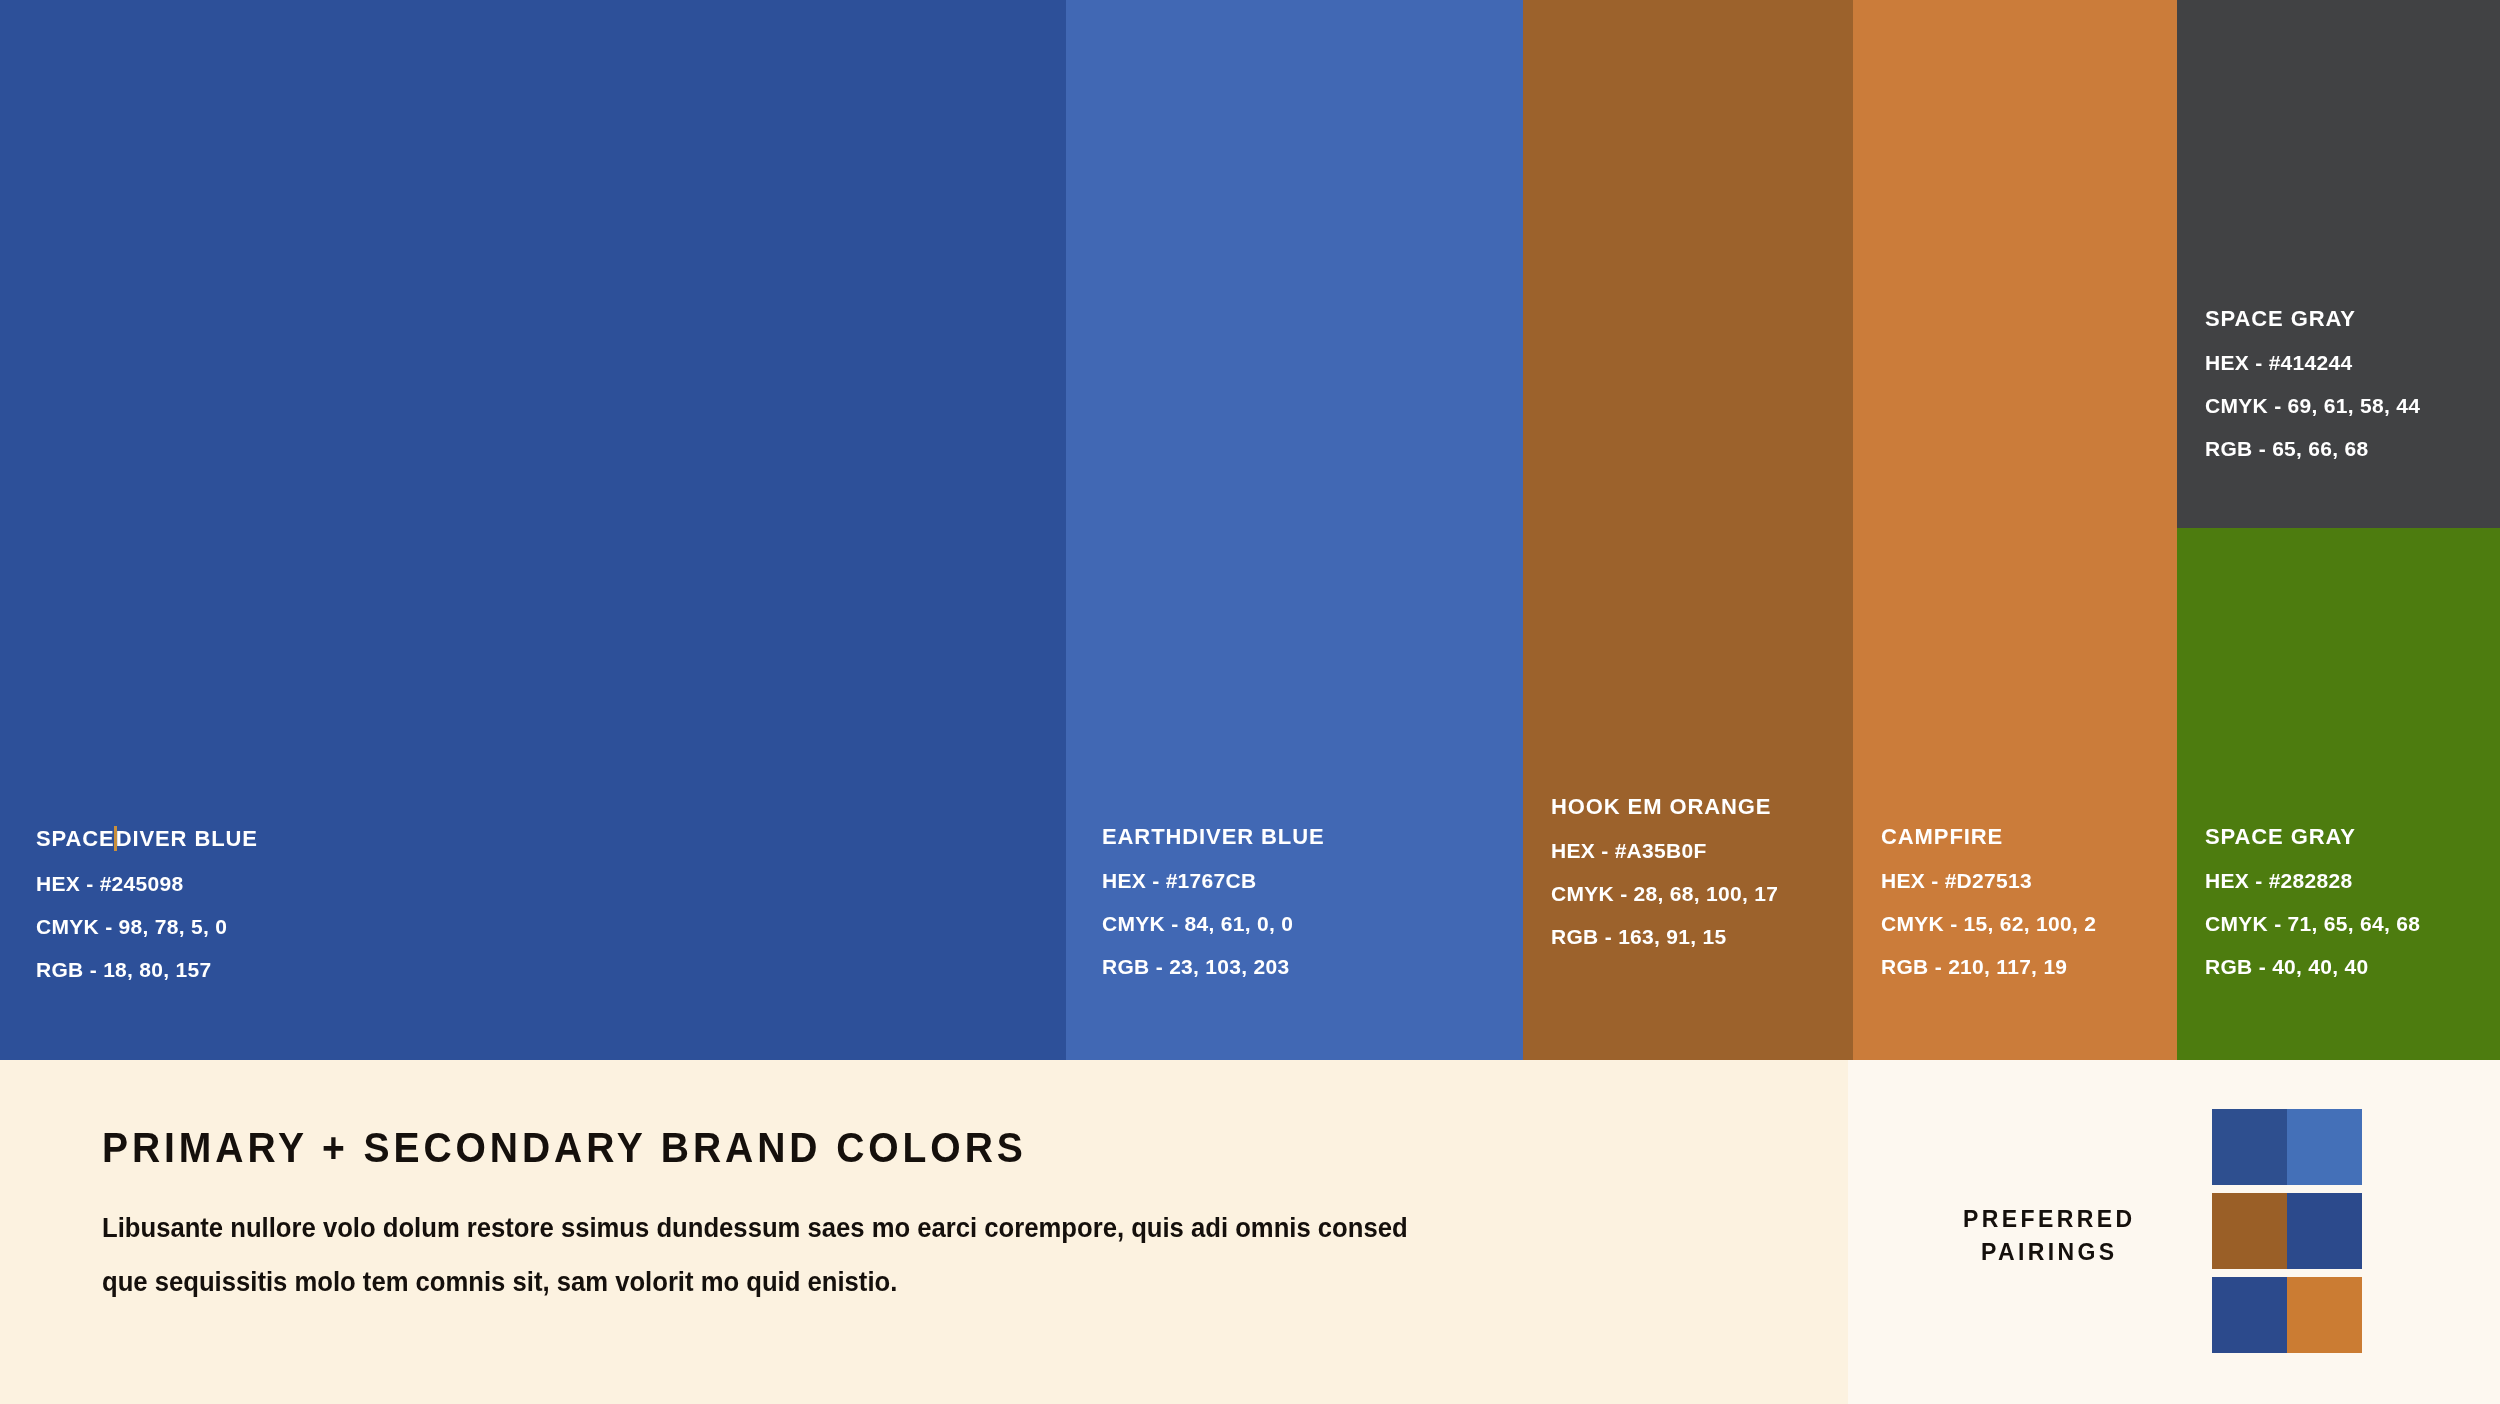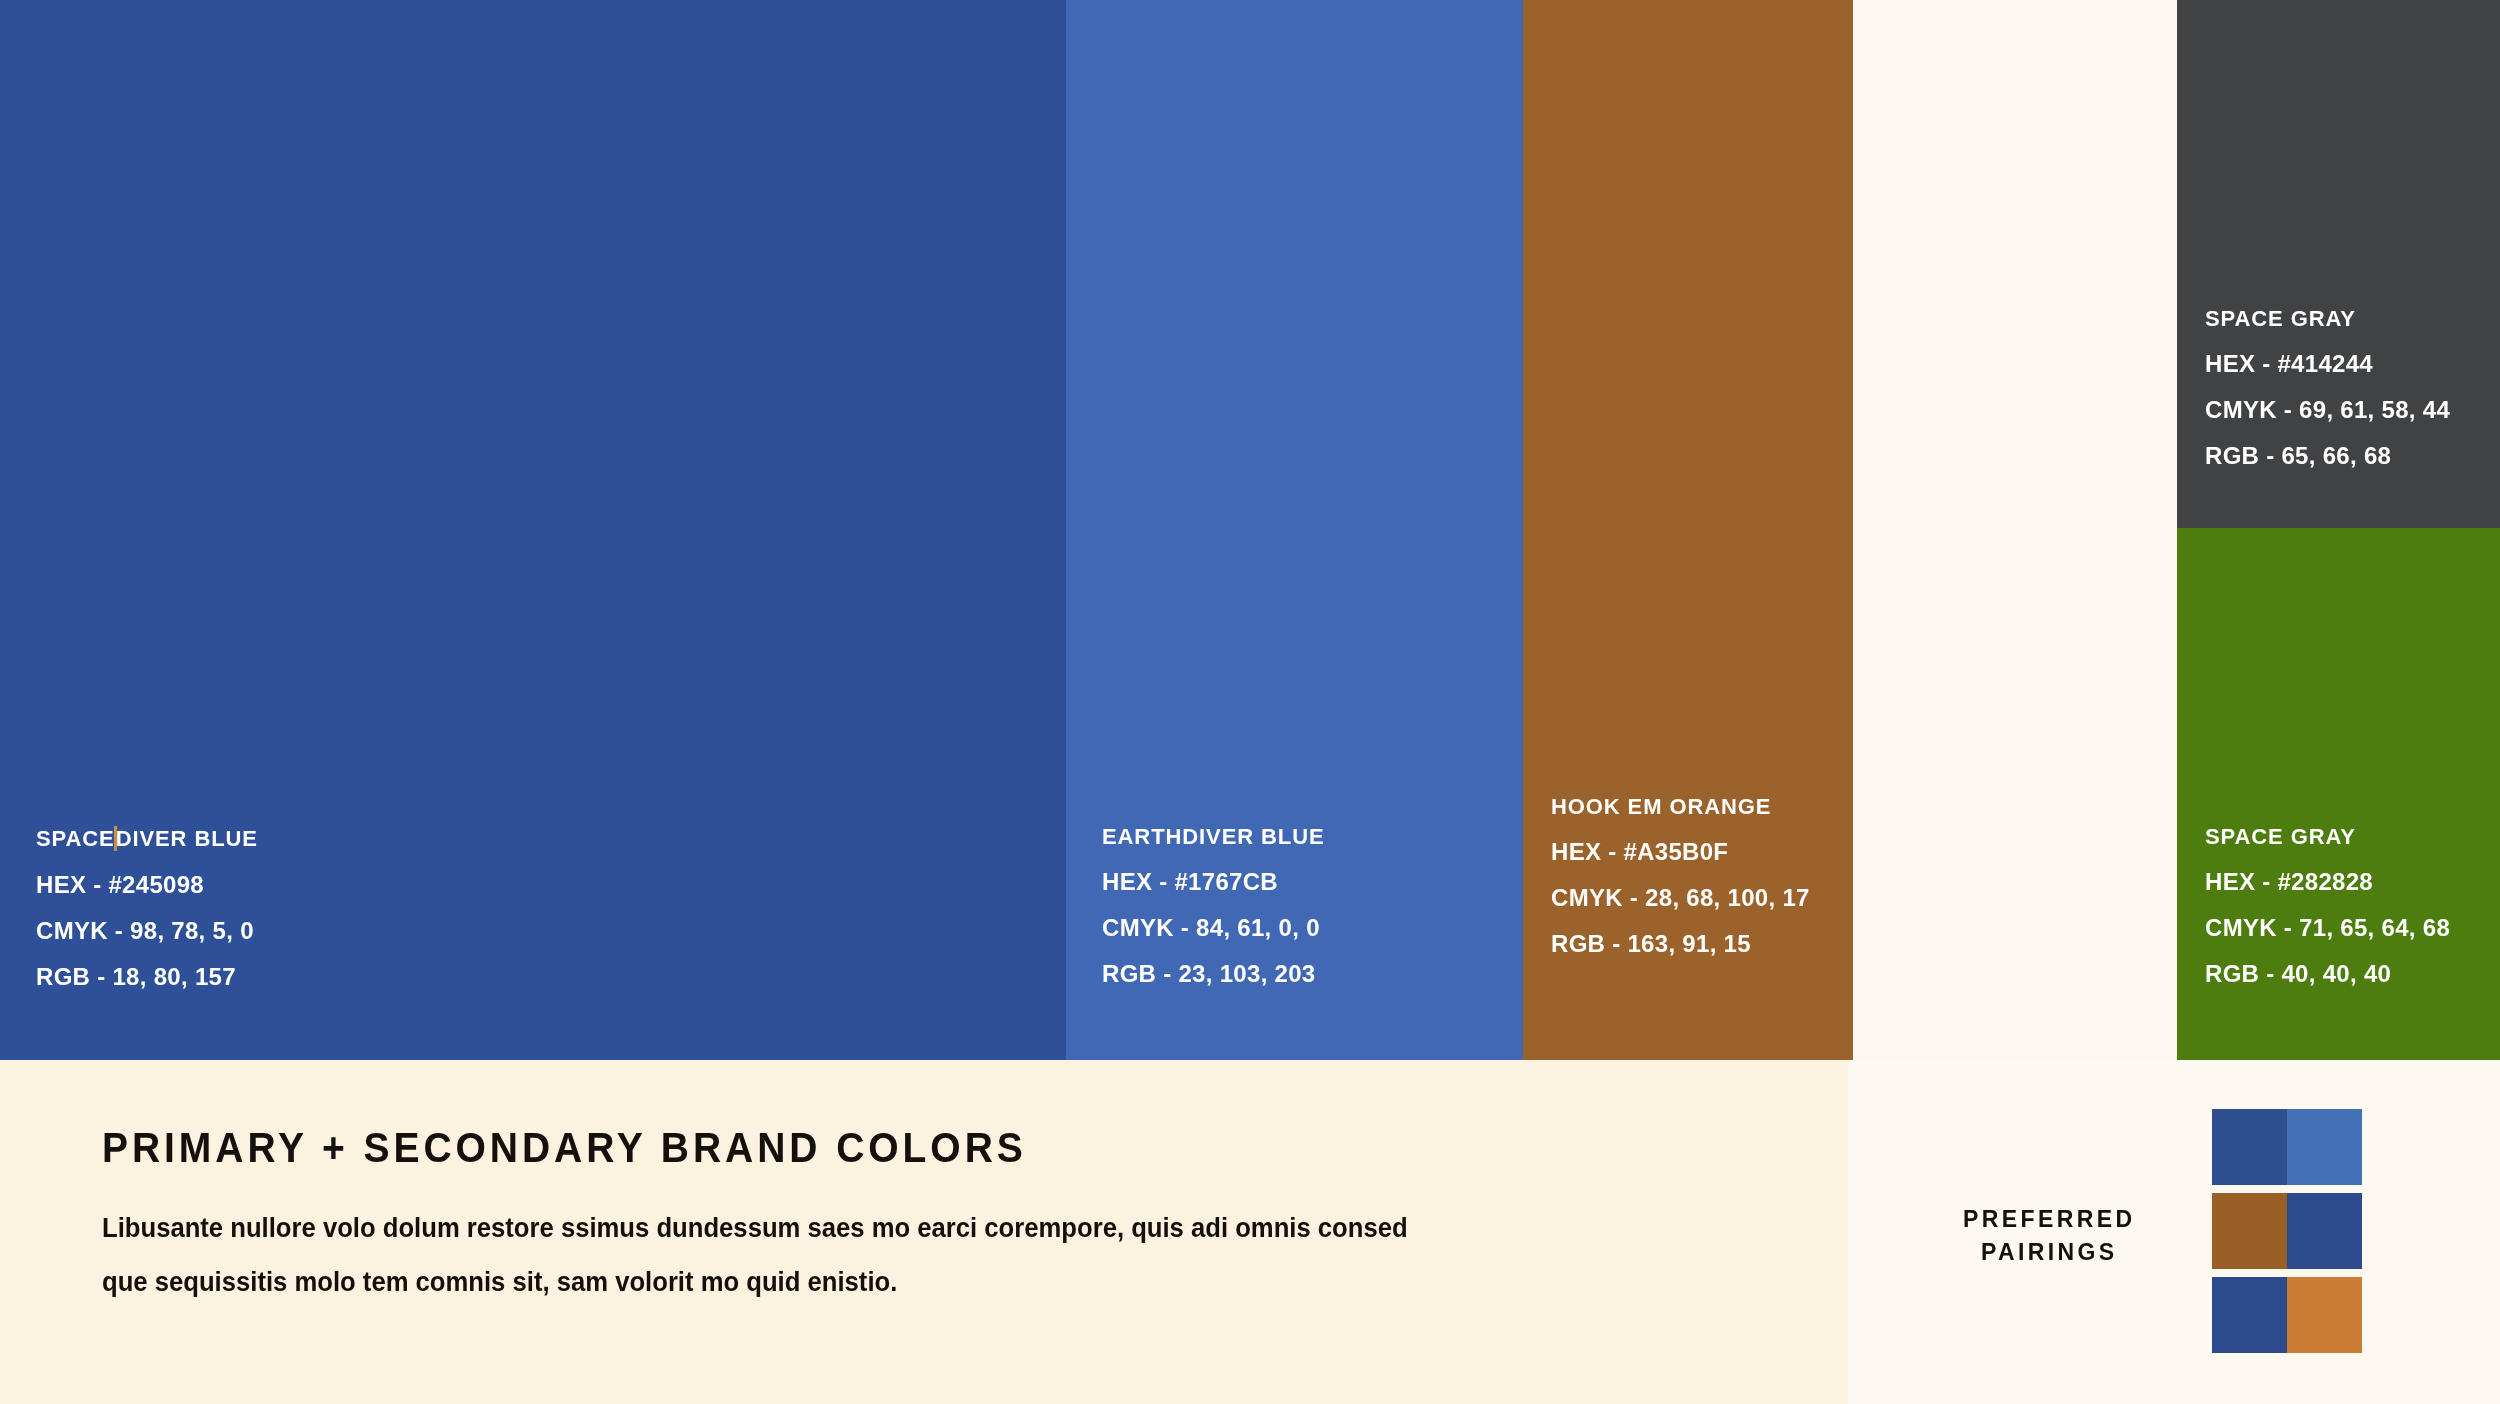--- a/index.html
+++ b/index.html
@@ -53,21 +53,21 @@
     font-weight: bold;
     letter-spacing: 0.9px;
     line-height: 1;
     margin-bottom: 22px;
     white-space: nowrap;
     position: relative;
     display: inline-block;
   }
 
   .swatch-info .sw-row {
-    font-size: 24px;
+    font-size: 21px;
     font-weight: bold;
     letter-spacing: 0.3px;
     line-height: 1;
     margin-bottom: 22px;
     white-space: nowrap;
   }
   .swatch-info .sw-row:last-child { margin-bottom: 0; }
 
   
   .caret {
@@ -193,20 +193,28 @@
 
     <div class="swatch-panel" style="left:1523px;width:330px;background:#9c622c;">
       <div class="swatch-info" style="top:796px;left:28px;">
         <div class="sw-name">HOOK EM ORANGE</div>
         <div class="sw-row">HEX - #A35B0F</div>
         <div class="sw-row">CMYK - 28, 68, 100, 17</div>
         <div class="sw-row">RGB - 163, 91, 15</div>
       </div>
     </div>
 
+    <div class="swatch-panel" style="left:1853px;width:324px;background:#cb7c3a;">
+      <div class="swatch-info" style="top:826px;left:28px;">
+        <div class="sw-name">CAMPFIRE</div>
+        <div class="sw-row">HEX - #D27513</div>
+        <div class="sw-row">CMYK - 15, 62, 100, 2</div>
+        <div class="sw-row">RGB - 210, 117, 19</div>
+      </div>
+    </div>
 
     <div class="swatch-panel" style="left:2177px;width:354px;background:#4d7c0f;">
 
       <div class="swatch-sub" style="top:0px;height:528px;background:#414244;"></div>
 
       <div class="swatch-info" style="top:308px;left:28px;">
         <div class="sw-name">SPACE GRAY</div>
         <div class="sw-row">HEX - #414244</div>
         <div class="sw-row">CMYK - 69, 61, 58, 44</div>
         <div class="sw-row">RGB - 65, 66, 68</div>

